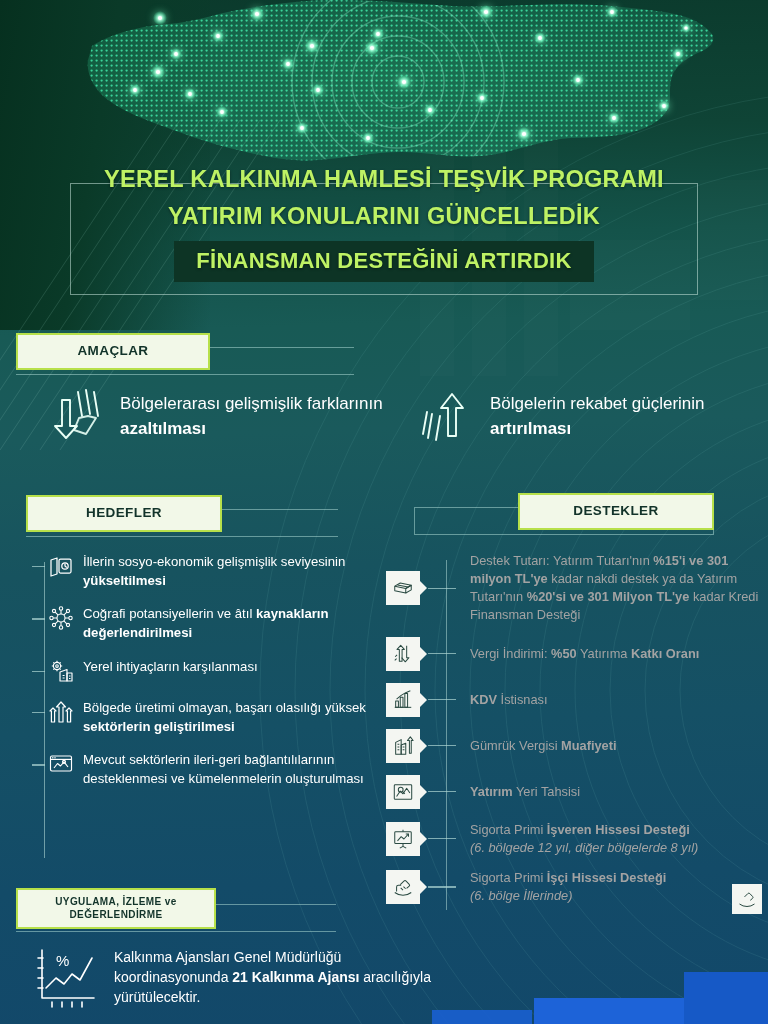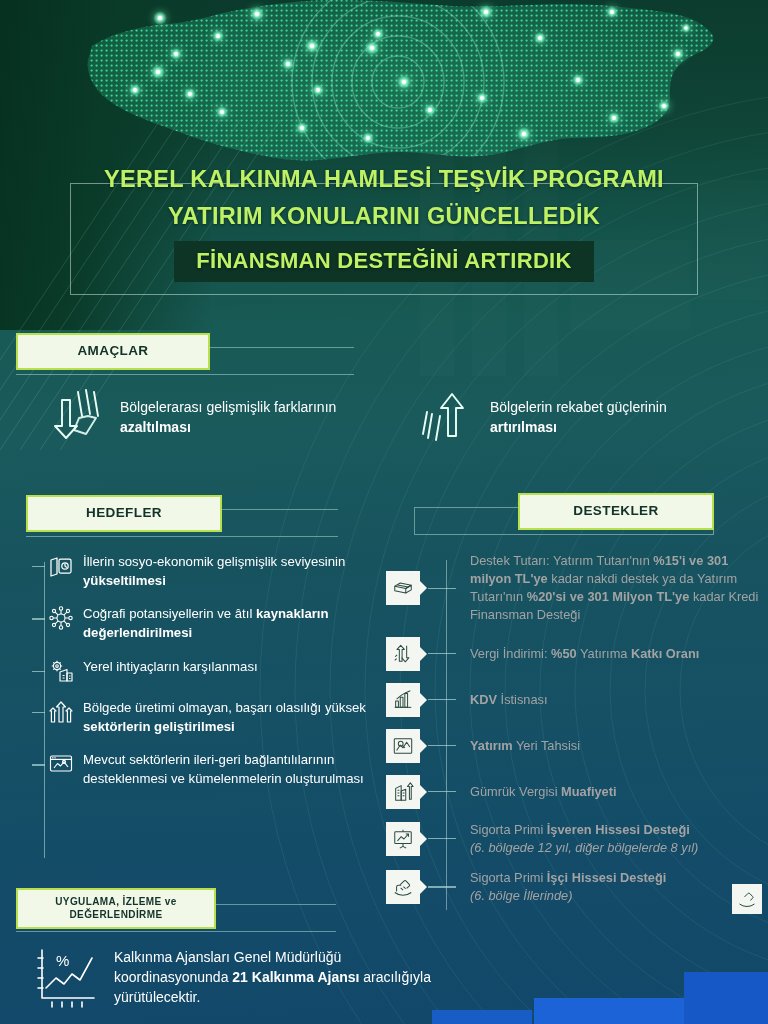--- a/index.html
+++ b/index.html
@@ -118,21 +118,21 @@
 
   .goals {
     position:absolute; left:0; top:378px; width:768px; height:90px;
     display:flex;
   }
   .goal {
     display:flex; align-items:center; gap:14px;
   }
   .goal-1 { position:absolute; left:52px; top:8px; width:360px;}
   .goal-2 { position:absolute; left:422px; top:8px; width:340px;}
-  .goal-text { color:#ffffff; font-size:14px; line-height:1.45; }
+  .goal-text { color:#ffffff; font-size:17px; line-height:1.45; }
   .goal-text b { font-weight:bold; }
 
   
   #hedefler { left:26px; top:495px; width:310px;}
   #hedefler .sec-badge { width:196px; }
   #hedefler-rail { left:0px; top:14px; width:312px; height:28px; border-left:none;}
 
   
   #destekler { left:414px; top:493px; width:300px;}
   #destekler .sec-badge { width:196px; margin-left:104px;}
@@ -531,41 +531,41 @@
           <path d="M5 11 L10 7 L15 4 L20 2"></path>
         </svg>
       </span>
       <span class="des-connector"></span>
       <span class="des-text"><b>KDV</b> İstisnası</span>
     </div>
 
     <div class="des-item">
       <span class="des-icon-box">
         <svg viewBox="0 0 24 24" fill="none" stroke="#2a4a42" stroke-width="1.1" stroke-linejoin="round">
+          <path d="M4 21 L4 8 L10 5 L10 21 Z"></path>
+          <path d="M10 21 L10 11 L15 9 L15 21 Z"></path>
+          <path d="M6 10 h2 M6 13 h2 M6 16 h2 M11.6 13 h2 M11.6 16 h2"></path>
+          <path d="M19 20 L19 6 L16.8 6 L20 2 L23 6 L21 6 L21 20 Z"></path>
+        </svg>
+      </span>
+      <span class="des-connector"></span>
+      <span class="des-text">Gümrük Vergisi <b>Muafiyeti</b></span>
+    </div>
+
+    <div class="des-item">
+      <span class="des-icon-box">
+        <svg viewBox="0 0 24 24" fill="none" stroke="#2a4a42" stroke-width="1.1" stroke-linejoin="round">
           <rect x="2.5" y="4" width="19" height="16" rx="1"></rect>
           <path d="M5 17 L9 11 L12 14 L16 8 L19.5 13"></path>
           <circle cx="9.5" cy="9.5" r="2.6"></circle>
           <path d="M11.4 11.4 L14 14"></path>
         </svg>
       </span>
       <span class="des-connector"></span>
       <span class="des-text"><b>Yatırım</b> Yeri Tahsisi</span>
-    </div>
-
-    <div class="des-item">
-      <span class="des-icon-box">
-        <svg viewBox="0 0 24 24" fill="none" stroke="#2a4a42" stroke-width="1.1" stroke-linejoin="round">
-          <path d="M4 21 L4 8 L10 5 L10 21 Z"></path>
-          <path d="M10 21 L10 11 L15 9 L15 21 Z"></path>
-          <path d="M6 10 h2 M6 13 h2 M6 16 h2 M11.6 13 h2 M11.6 16 h2"></path>
-          <path d="M19 20 L19 6 L16.8 6 L20 2 L23 6 L21 6 L21 20 Z"></path>
-        </svg>
-      </span>
-      <span class="des-connector"></span>
-      <span class="des-text">Gümrük Vergisi <b>Muafiyeti</b></span>
     </div>
 
     <div class="des-item">
       <span class="des-icon-box">
         <svg viewBox="0 0 24 24" fill="none" stroke="#2a4a42" stroke-width="1.1" stroke-linejoin="round">
           <path d="M12 2 L12 4"></path>
           <rect x="3" y="4" width="18" height="13" rx="1"></rect>
           <path d="M6 14 L10 9.5 L13 12 L18 6.5"></path>
           <path d="M15 6.5 h3 v3"></path>
           <path d="M12 17 L12 20 M8.5 22 L12 20 L15.5 22"></path>

